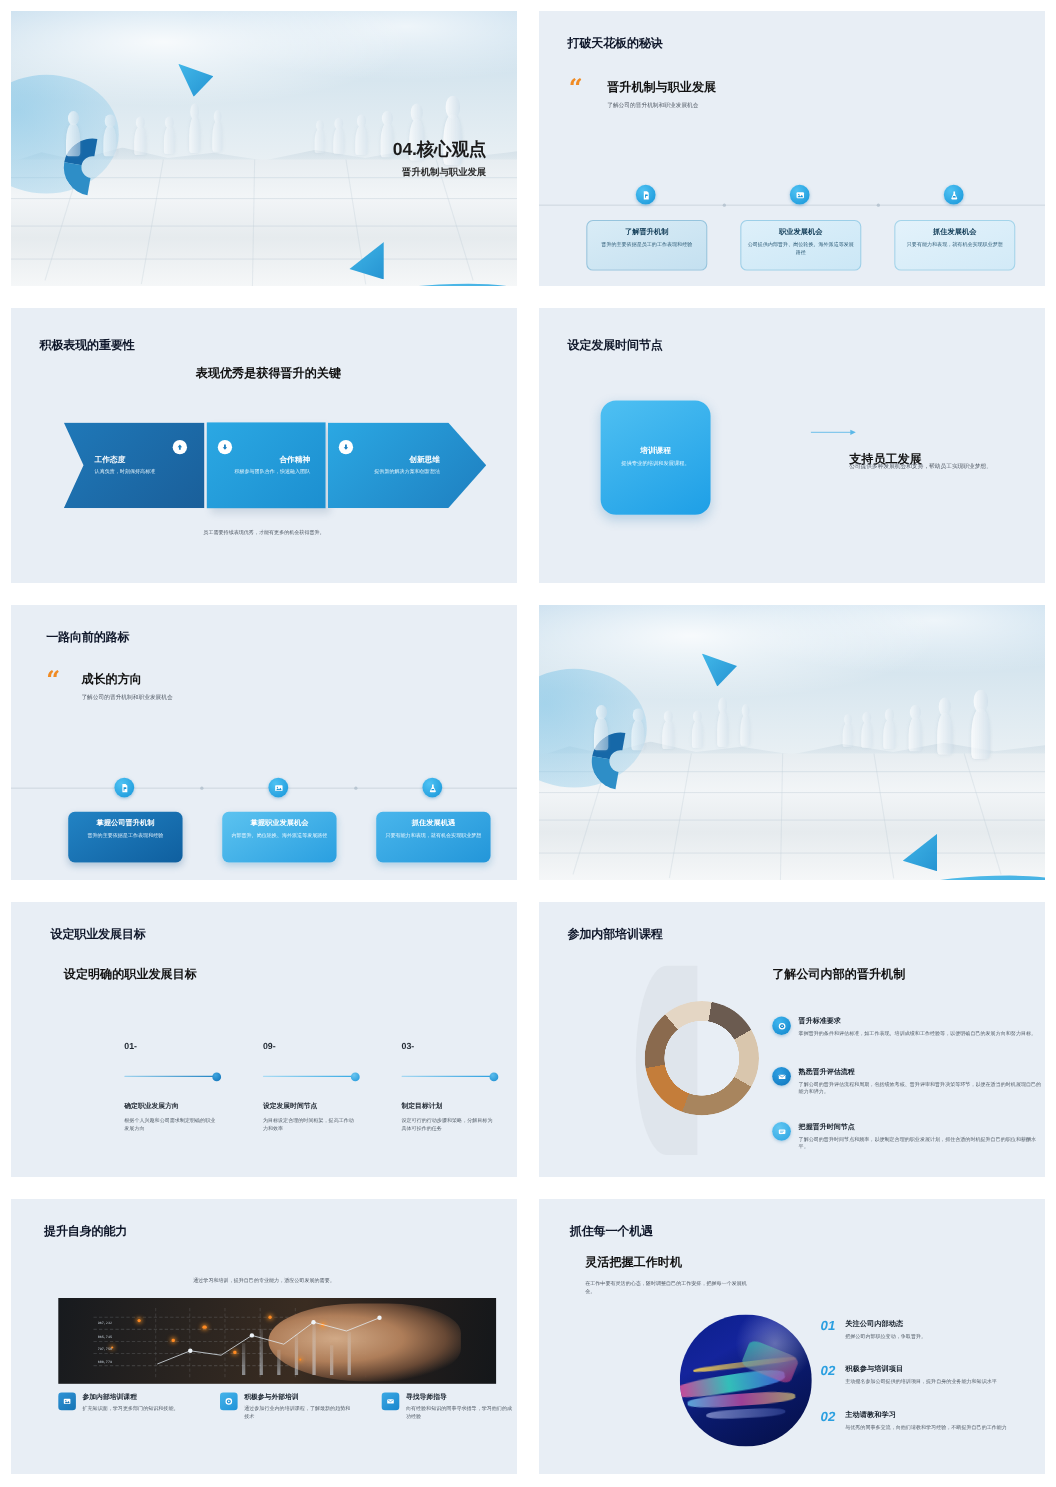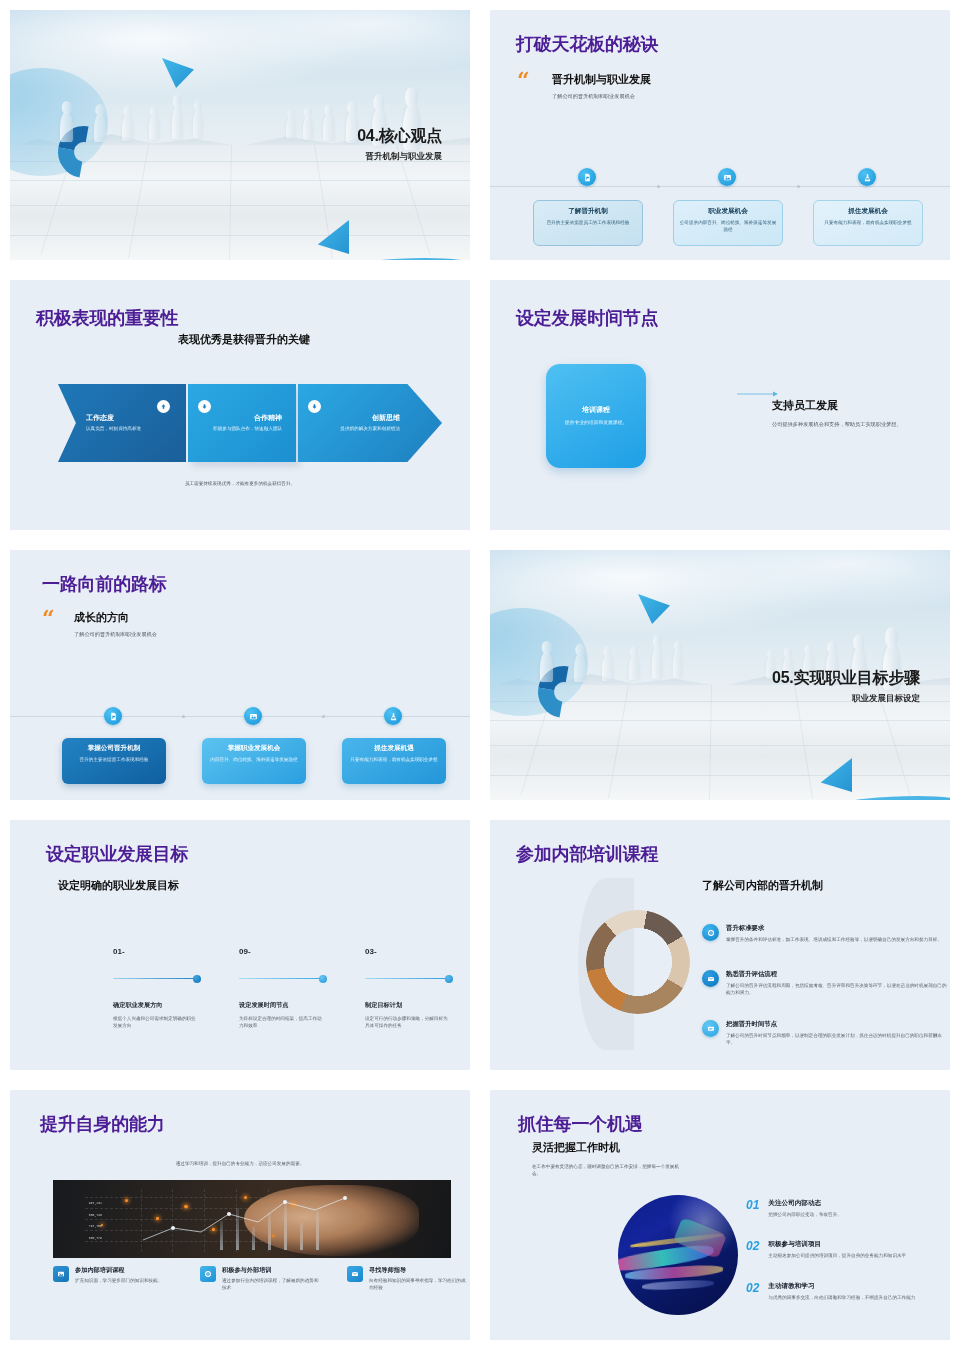--- a/index.html
+++ b/index.html
@@ -102,21 +102,21 @@
   .title-main {
     font-size: 16px; font-weight: 800; color: #1a1a1a; letter-spacing: -0.2px;
     white-space: nowrap;
   }
   .title-sub {
     font-size: 8.5px; font-weight: 700; color: #2b2b2b; margin-top: 4px; white-space: nowrap;
   }
 
   
   .h-title {
-    position:absolute; font-size: 18px; font-weight: 800; color:#4c1d95; letter-spacing:-0.2px;
+    position:absolute; font-size: 11px; font-weight: 800; color:#0f172a; letter-spacing:-0.2px;
   }
   .h-sub {
     font-size: 11px; font-weight: 800; color:#111;
   }
   .small { font-size: 5.2px; color:#4c5560; line-height: 1.55; }
   .tiny  { font-size: 4.6px; color:#4c5560; line-height: 1.6; }
 
   
   .quote {
     position:absolute; color:#f08b24; font-size: 22px; font-weight:900; line-height:0.8;
@@ -394,21 +394,21 @@
         <div class="cd" style="color:#3b5c72; margin-left:22px">为员工提供有经验的导师指导</div>
       </div>
 
       <div style="position:absolute; left:247px; top:103px; width:42px; height:6px;">
         <svg viewBox="0 0 42 6" width="42" height="6">
             <path d="M0 3h37" stroke="#5bb8e8" stroke-width="0.8" fill="none"></path>
             <path d="M36 0.6L41 3l-5 2.4z" fill="#5bb8e8"></path>
           </svg>
       </div>
 
-      <div class="h-sub" style="position:absolute; left:282px; top:118px;text-align:center;">支持员工发展</div>
+      <div class="h-sub" style="position:absolute; left:282px; top:130px;text-align:center;">支持员工发展</div>
       <div class="small" style="position:absolute; left:282px; top:140px; width:140px;">公司提供多种发展机会和支持，帮助员工实现职业梦想。</div>
     </div>
   </div>
 
   <div class="slide">
     <div class="inner">
       <div class="h-title" style="left:32px; top:22px;">一路向前的路标</div>
       <div class="quote" style="left:32px; top:60px;">“</div>
       <div class="h-sub" style="position:absolute; left:64px; top:60px;">成长的方向</div>
       <div class="small" style="position:absolute; left:64px; top:80px;">了解公司的晋升机制和职业发展机会</div>
@@ -485,24 +485,20 @@
           <div class="pawn" style="right:84px;  bottom:114px; width:14px; height:38px; opacity:.68"></div>
           <div class="pawn" style="right:112px; bottom:117px; width:12px; height:31px; opacity:.6"></div>
           <div class="pawn" style="right:136px; bottom:119px; width:11px; height:27px; opacity:.52"></div>
           <div class="pawn" style="right:157px; bottom:120px; width:10px; height:24px; opacity:.48"></div>
           <div class="pawn" style="right:175px; bottom:121px; width:9px;  height:22px; opacity:.44"></div>
         </div>
         <div class="blue-tri" style="left:148px; top:44px; width:32px; height:30px;"></div>
         <div class="blue-tri" style="left:328px; top:208px; width:34px; height:34px; clip-path:polygon(100% 0%, 100% 100%, 8% 72%);"></div>
         <div class="blue-wave" style="left:290px; top:246px; width:230px; height:60px;"></div>
       </div>
-      <div class="title-block" style="right:30px; top:118px;">
-        <div class="title-main">05.实现职业目标步骤</div>
-        <div class="title-sub">职业发展目标设定</div>
-      </div>
     </div>
   </div>
 
   <div class="slide">
     <div class="inner">
       <div class="h-title" style="left:36px; top:22px;">设定职业发展目标</div>
       <div class="h-sub" style="position:absolute; left:48px; top:58px;">设定明确的职业发展目标</div>
 
       <div class="step-num" style="left:103px; top:127px;">01-</div>
       <div class="step-bar" style="left:103px; top:158px; width:85px; background:linear-gradient(90deg,#9fd3ee,#1f82c2);"></div>

